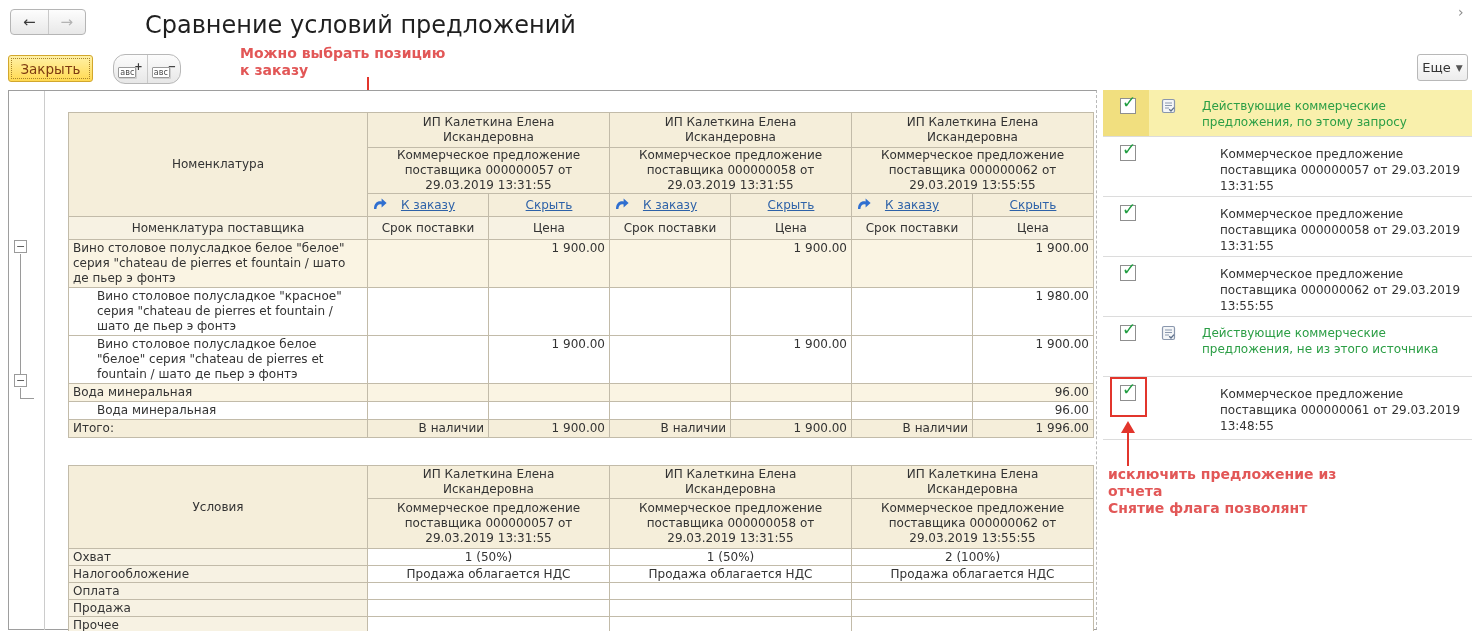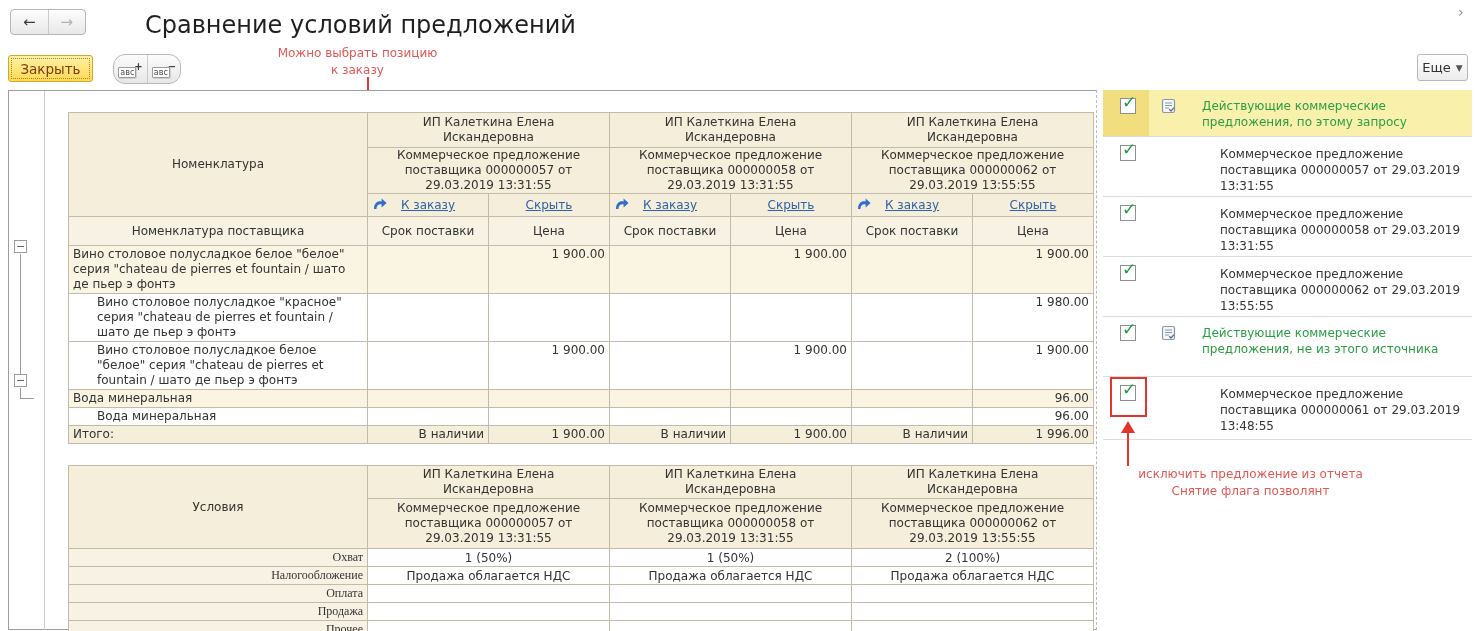--- a/index.html
+++ b/index.html
@@ -32,21 +32,21 @@
   .grpbtn + .grpbtn { border-left:1px solid #c9c9c9; }
   .abc { font-size:8px; color:#4a4a4a; border:1px solid #9a9a9a; background:#fff;
     padding:0 1px; line-height:9px; border-radius:1px; box-shadow:1px 1px 0 #cfcfcf; }
   .abc-sign { font-size:10px; color:#3a3a3a; margin-left:-2px; margin-top:-12px; font-weight:bold; }
   .btn-more { left:1417px; top:54px; width:51px; height:27px; background:linear-gradient(#ffffff,#ececec);
     border:1px solid #b8b8b8; border-radius:3px; display:flex; align-items:center; justify-content:center;
     gap:5px; font-size:13px; color:#333; cursor:pointer; }
   .btn-more .caret { font-size:9px; color:#555; }
 
   
-  .red-note { color:#e25757; font-weight:normal; font-size:12px; text-align:center; line-height:17px; }
+  .red-note { color:#e25757; font-weight:bold; font-size:14px; line-height:17px; }
   .note-top { left:240px; top:45px; width:235px; }
   .vline-red { width:2px; background:#e2352c; }
   .arrow-down { width:0; height:0; border-left:7px solid transparent; border-right:7px solid transparent;
     border-top:12px solid #e2352c; }
   .arrow-up { width:0; height:0; border-left:7px solid transparent; border-right:7px solid transparent;
     border-bottom:12px solid #e2352c; }
   .red-box { border:2px solid #e2352c; background:transparent; }
   .note-bottom { left:1108px; top:466px; width:285px; }
 
   
@@ -66,21 +66,21 @@
   th.sup-offer { padding:0 12px; }
   td.subhdr { background:#f7f2e3; text-align:center; }
   td.link-cell { background:#f5eeda; text-align:center; position:relative; }
   td.link-cell a { color:#2e62a8; text-decoration:underline; cursor:pointer; }
   .order-ic { position:absolute; left:5px; top:4px; }
   td.name-cell { text-align:left; vertical-align:top; line-height:15px; }
   tr.child td.name-cell { padding-left:28px; }
   td.num { text-align:right; vertical-align:top; }
   tr.group td { background:#faf4e3; }
   tr.total td { background:#f5eeda; }
-  td.cond-label { background:#f7f2e3; text-align:right;font-family:Liberation Serif, serif; }
+  td.cond-label { background:#f7f2e3; text-align:left; }
   td.cond-val { text-align:center; background:#fff; }
 
   
   .right-panel { left:1103px; top:90px; width:369px; height:540px; }
   .rp-row { position:relative; border-bottom:1px solid #dcdcdc; }
   .rp-row.hl { background:#f9f0ac; }
   .rp-row.hl .strip { position:absolute; left:0; top:0; bottom:0; width:46px; background:#f1df7f; }
   .cb { position:absolute; left:17px; top:8px; width:16px; height:16px; background:#fff;
     border:1px solid #8f8f8f; cursor:pointer; }
   .cb .mark { position:absolute; left:1px; top:-7px; color:#1f9d40; font-size:17px; font-weight:bold; }
@@ -163,21 +163,21 @@
         <td class="link-cell"><a>Скрыть</a></td>
         <td class="link-cell"><span class="order-ic"><svg width="14" height="12" viewBox="0 0 14 12">
               <path d="M1,11 C1,5 4.5,2.6 8.6,3.4 L8.6,0.6 L13.6,5 L8.6,9.4 L8.6,6.4 C5.5,5.8 3.6,7.4 3.4,11 Z" fill="#2f6fd0"></path>
             </svg></span><a>К заказу</a></td>
         <td class="link-cell"><a>Скрыть</a></td>
         <td class="link-cell"><span class="order-ic"><svg width="14" height="12" viewBox="0 0 14 12">
               <path d="M1,11 C1,5 4.5,2.6 8.6,3.4 L8.6,0.6 L13.6,5 L8.6,9.4 L8.6,6.4 C5.5,5.8 3.6,7.4 3.4,11 Z" fill="#2f6fd0"></path>
             </svg></span><a>К заказу</a></td>
         <td class="link-cell"><a>Скрыть</a></td>
       </tr>
-      <tr style="height: 29px;">
+      <tr style="height: 23px;">
         <td class="subhdr">Номенклатура поставщика</td>
         <td class="subhdr">Срок поставки</td>
         <td class="subhdr">Цена</td>
         <td class="subhdr">Срок поставки</td>
         <td class="subhdr">Цена</td>
         <td class="subhdr">Срок поставки</td>
         <td class="subhdr">Цена</td>
       </tr>
     </thead>
   <tbody id="cmp-body">

